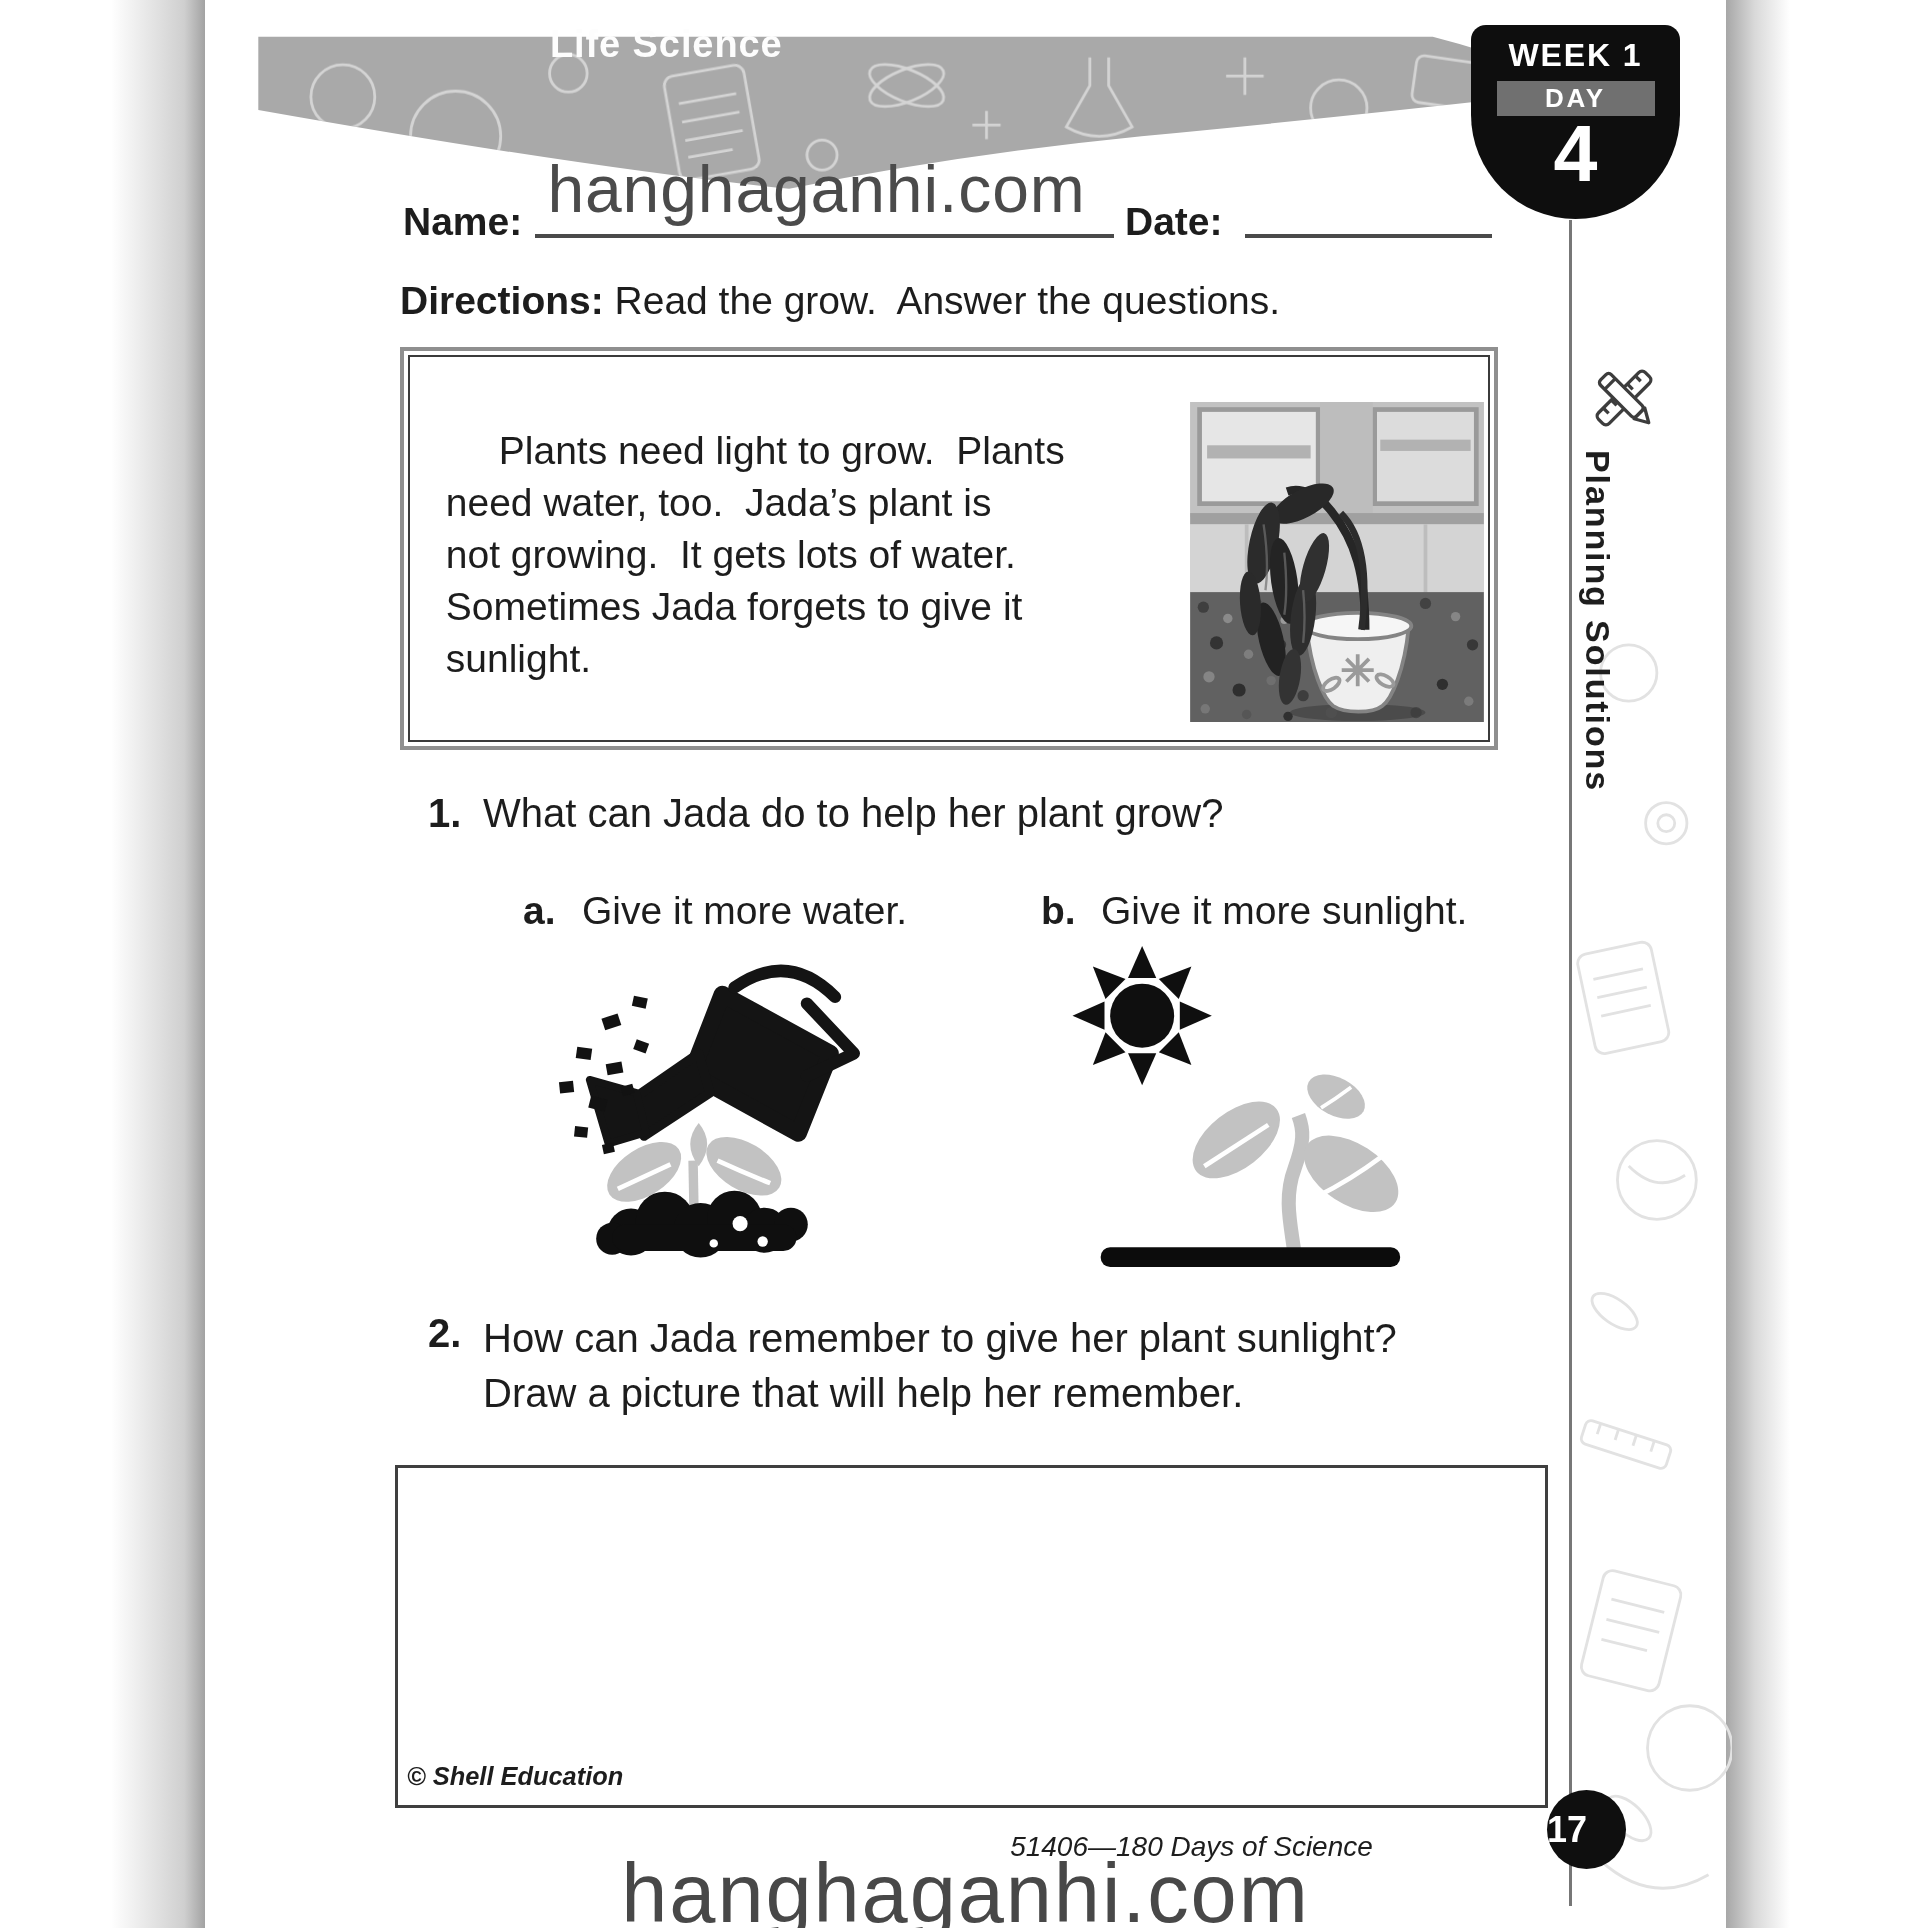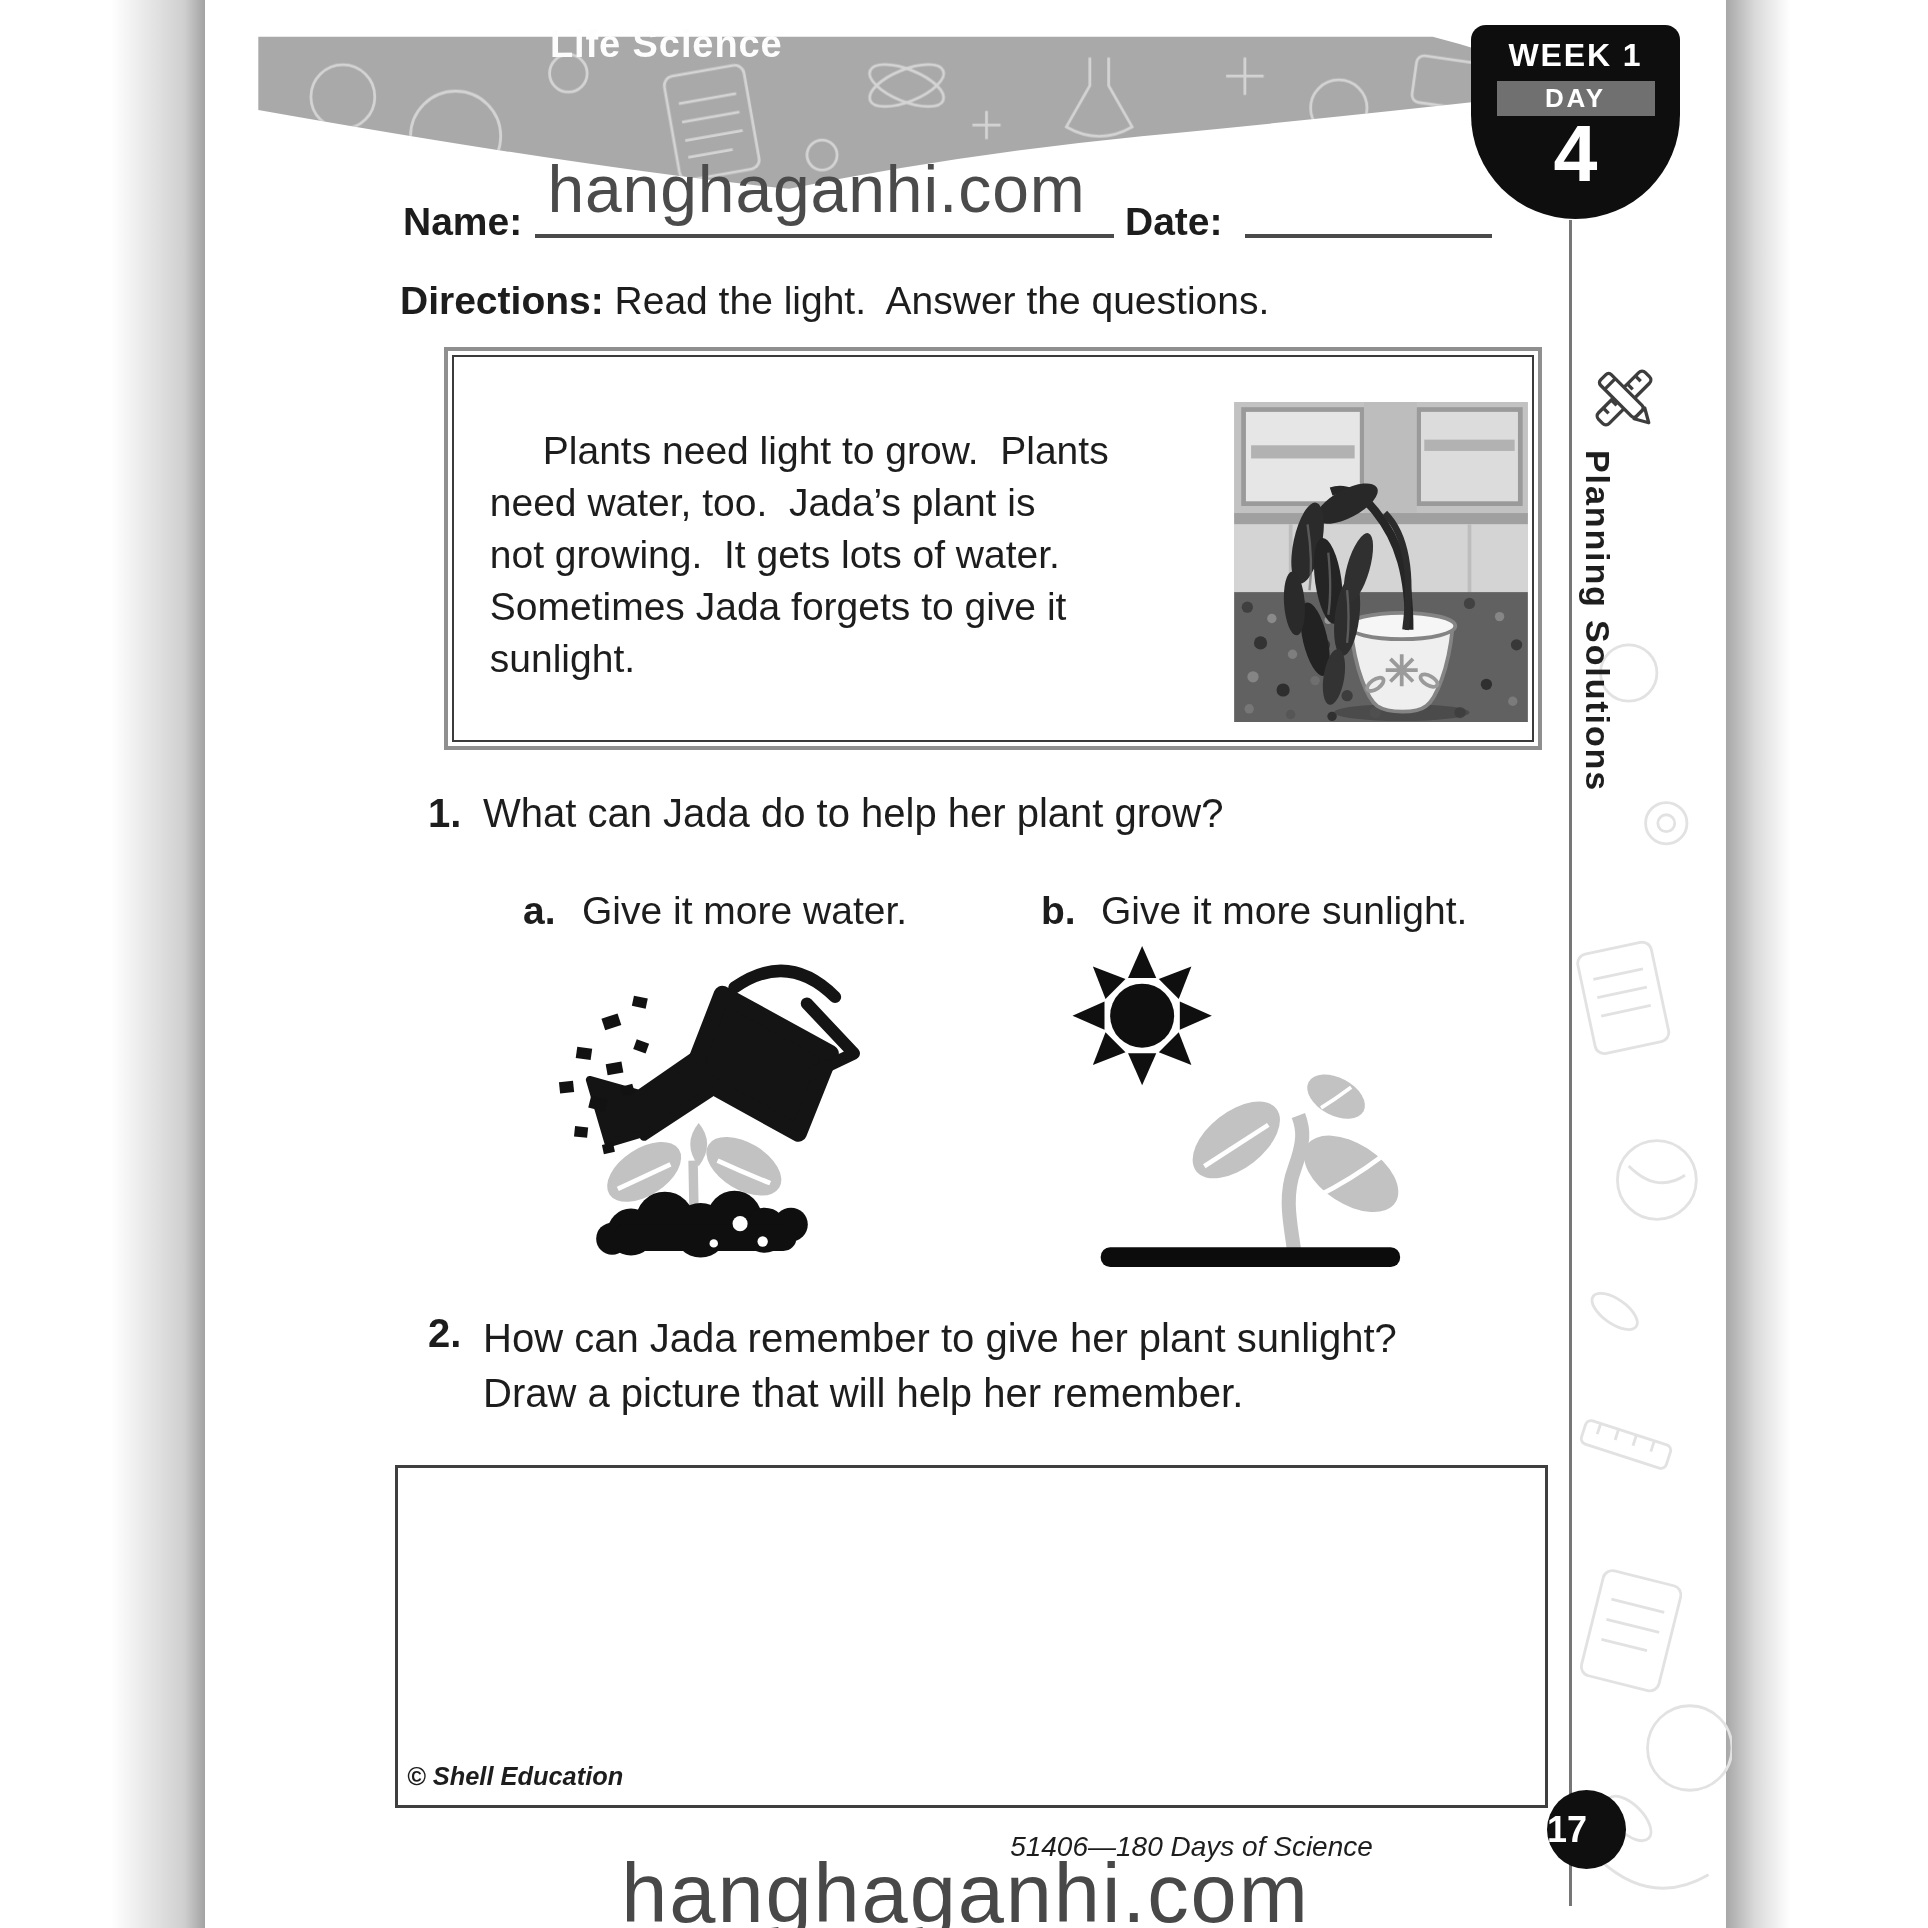--- a/index.html
+++ b/index.html
@@ -26,21 +26,21 @@
   #name-label{left:198px;top:200px;font-size:39px;font-weight:bold;}
   #name-line{left:330px;top:234px;width:579px;height:3.8px;background:#4a4a4a;}
   #date-label{left:920px;top:200px;font-size:39px;font-weight:bold;}
   #date-line{left:1040px;top:234px;width:247px;height:3.8px;background:#4a4a4a;}
   #watermark-top{left:282px;top:151px;width:659px;text-align:center;font-size:66px;
     font-weight:500;color:#4b4b4b;letter-spacing:0.9px;z-index:6;}
   
   #directions{left:195px;top:279px;font-size:39px;white-space:pre-wrap;}
   #directions b{font-weight:bold;text-align:right;}
   
-  #passage-box{left:195px;top:347px;width:1090px;height:395px;border:4.7px solid #8f8f8f;background:#fff;margin-left:44px;}
+  #passage-box{left:195px;top:347px;width:1090px;height:395px;border:4.7px solid #8f8f8f;background:#fff;}
   #passage-inner{position:absolute;left:3.8px;top:3.8px;right:3.8px;bottom:3.8px;border:2.8px solid #3b3b3b;}
   .passage-line{position:relative;font-size:39px;line-height:52px;white-space:pre-wrap;}
   #passage-text{position:absolute;left:36px;top:68px;width:734px;}
   #passage-text .passage-line:first-child{text-indent:53px;}
   #photo{position:absolute;left:780px;top:45px;width:294px;height:320px;}
   
   #q1-num{left:223px;top:791px;font-size:40px;font-weight:bold;}
   #q1-text{left:278px;top:791px;font-size:40px;}
   #opta-letter{left:318px;top:889px;font-size:39px;font-weight:bold;}
   #opta-text{left:377px;top:889px;font-size:39px;}
@@ -113,21 +113,21 @@
     <div id="badge-daybar">DAY</div>
     <div id="badge-num">4</div>
   </div>
 
   <div class="abs" id="name-label">Name:</div>
   <div class="abs" id="name-line"></div>
   <div class="abs" id="watermark-top">hanghaganhi.com</div>
   <div class="abs" id="date-label">Date:</div>
   <div class="abs" id="date-line"></div>
 
-  <div class="abs" id="directions"><b>Directions:</b><span> Read the light.  Answer the questions.</span></div>
+  <div class="abs" id="directions"><b>Directions:</b><span> Read the grow.  Answer the questions.</span></div>
 
   <div class="abs" id="passage-box">
     <div id="passage-inner">
       <div id="passage-text">
         <div class="passage-line">Plants need light to grow.  Plants</div>
         <div class="passage-line">need water, too.  Jada’s plant is</div>
         <div class="passage-line">not growing.  It gets lots of water.</div>
         <div class="passage-line">Sometimes Jada forgets to give it</div>
         <div class="passage-line">sunlight.</div>
       </div>

